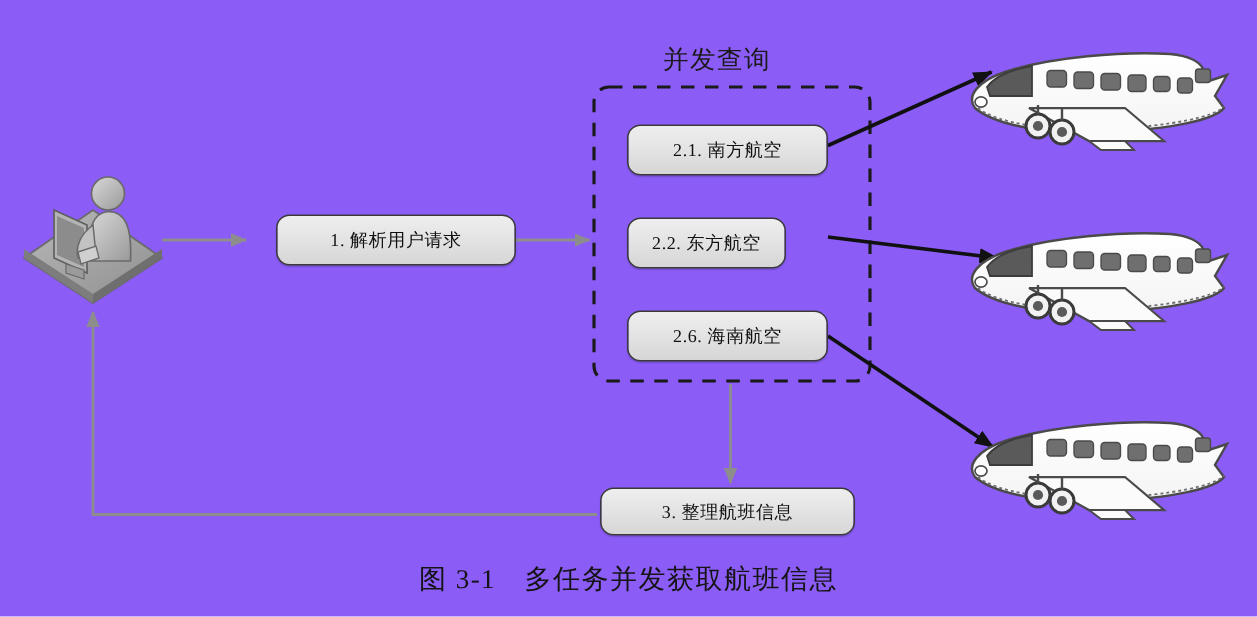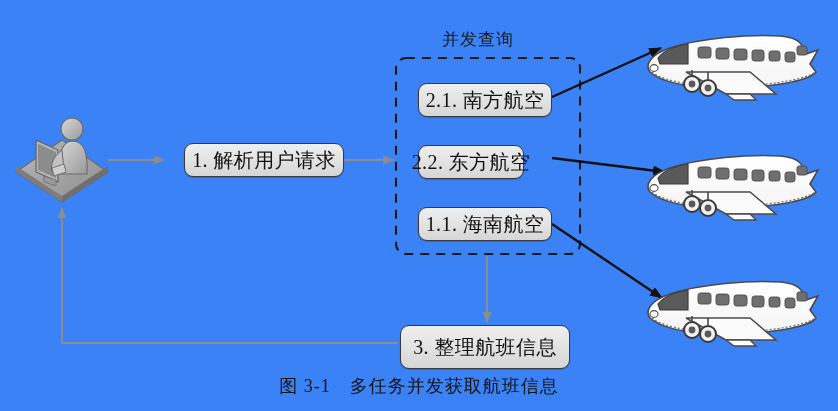--- a/index.html
+++ b/index.html
@@ -7,41 +7,41 @@
     padding: 0;
     background: #ffffff;
   }
   body {
     font-family: "Liberation Serif", "DejaVu Serif", serif;
   }
   #figure {
     position: relative;
     width: 838px;
     height: 411px;
-    background: #3b82f6;
+    background: #8b5cf6;
     overflow: hidden;
   }
   #svg-layer {
     position: absolute;
     left: 0;
     top: 0;
     width: 838px;
     height: 411px;
   }
   .node-box {
     position: absolute;
     box-sizing: border-box;
     border: 1.6px solid #3a3a3a;
     border-radius: 9px;
     background: linear-gradient(180deg, #eeeeee 0%, #e4e4e4 45%, #d6d6d6 100%);
     display: flex;
     align-items: center;
     justify-content: center;
     color: #111111;
-    font-size: 20px;
+    font-size: 12px;
     letter-spacing: 0.4px;
     white-space: nowrap;
     box-shadow: 0 1px 1px rgba(0,0,0,0.18);
   }
   .group-title {
     position: absolute;
     color: #1a1a1a;
     font-size: 17px;
     letter-spacing: 1px;
     white-space: nowrap;
@@ -181,19 +181,19 @@
   </svg>
 
   <div class="group-title" style="left:442px; top:28px;">并发查询</div>
 
   <div class="node-box" style="left:184px; top:143px; width:160px; height:34px;">1. 解析用户请求</div>
 
   <div class="node-box" style="left:418px; top:83px; width:134px; height:34px;">2.1. 南方航空</div>
 
   <div class="node-box" style="left:418px; top:145px; width:106px; height:34px;">2.2. 东方航空</div>
 
-  <div class="node-box" style="left:418px; top:207px; width:134px; height:34px;">1.1. 海南航空</div>
+  <div class="node-box" style="left:418px; top:207px; width:134px; height:34px;">2.6. 海南航空</div>
 
-  <div class="node-box" style="left:400px; top:325px; width:170px; height:44px;">3. 整理航班信息</div>
+  <div class="node-box" style="left:400px; top:325px; width:170px; height:32px;">3. 整理航班信息</div>
 
   <div class="caption" style="top:374px;">图 3-1　多任务并发获取航班信息</div>
 
 </div>
 
 </body></html>

